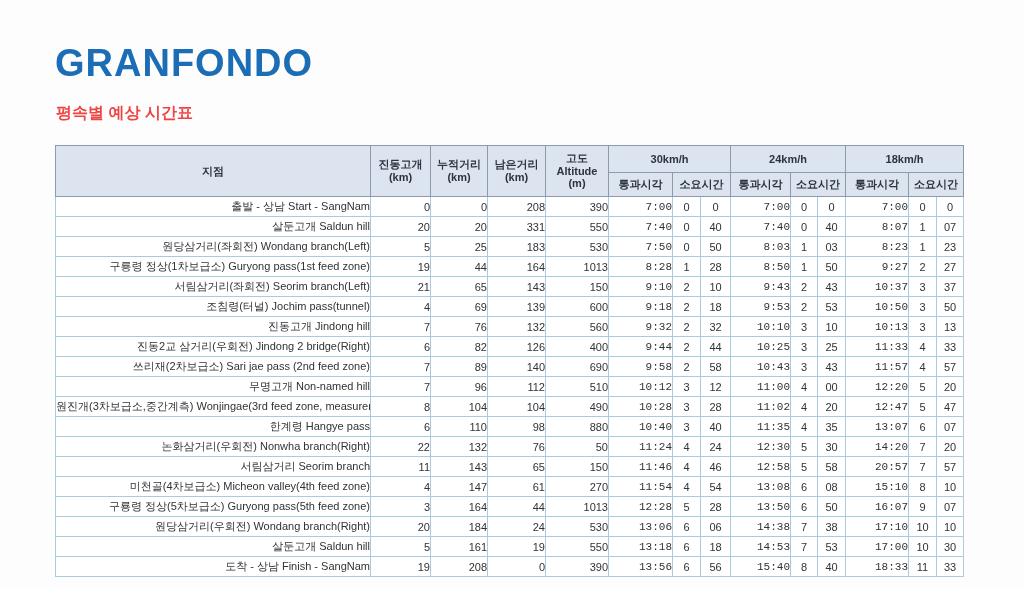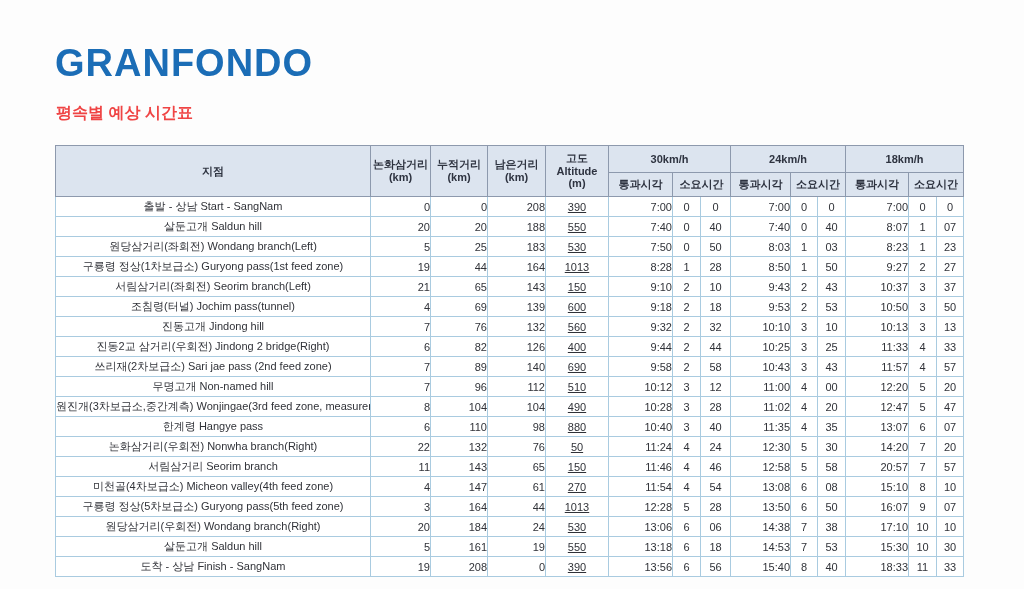--- a/index.html
+++ b/index.html
@@ -59,24 +59,24 @@
   .timetable tbody tr:first-child td { border-top: 1px solid #8d99ad; }
 
   
   col.w0 { width: 315px; } col.w1 { width: 60px; } col.w2 { width: 57px; }
   col.w3 { width: 58px; }  col.w4 { width: 63px; } col.w5 { width: 64px; }
   col.w6 { width: 28px; }  col.w7 { width: 30px; } col.w8 { width: 60px; }
   col.w9 { width: 27px; }  col.w10 { width: 28px; } col.w11 { width: 63px; }
   col.w12 { width: 28px; } col.w13 { width: 27px; }
 
   
-  td.c0 { text-align: center;  padding-left: 8px; }
+  td.c0 { text-align: right;  padding-left: 8px; }
   td.c1, td.c2, td.c3 { text-align: right; padding-right: 17px; }
-  td.c4 { text-align: center; padding-right: 8px; text-decoration: underline; }
-  td.c5, td.c8, td.c11 { text-align: right; padding-right: 9px; }
+  td.c4 { text-align: right; padding-right: 8px; }
+  td.c5, td.c8, td.c11 { text-align: right; padding-right: 9px; font-family: Liberation Mono, monospace; }
   td.c6, td.c7, td.c9, td.c10, td.c12, td.c13 { text-align: center; }
 </style>
 </head>
 <body>
 
 <div class="page">
 
   <h1 class="brand-title">GRANFONDO</h1>
   <h2 class="subtitle">평속별 예상 시간표</h2>
 
@@ -96,21 +96,21 @@
       <col class="w11">
         <col class="w12">
         <col class="w13">
     </colgroup>
     <thead>
       <tr class="speed-row">
         <th rowspan="2">
           <span class="hline">지점</span>
         </th>
         <th rowspan="2">
-          <span class="hline">논화삼거리</span>
+          <span class="hline">진동고개</span>
           <span class="hline">(km)</span>
         </th>
         <th rowspan="2">
           <span class="hline">누적거리</span>
           <span class="hline">(km)</span>
         </th>
         <th rowspan="2">
           <span class="hline">남은거리</span>
           <span class="hline">(km)</span>
         </th>
@@ -146,21 +146,21 @@
           <td class="c9">0</td>
           <td class="c10">0</td>
           <td class="c11">7:00</td>
           <td class="c12">0</td>
           <td class="c13">0</td>
         </tr>
         <tr>
           <td class="c0">살둔고개 Saldun hill</td>
           <td class="c1">20</td>
           <td class="c2">20</td>
-          <td class="c3">188</td>
+          <td class="c3">331</td>
           <td class="c4">550</td>
           <td class="c5">7:40</td>
           <td class="c6">0</td>
           <td class="c7">40</td>
           <td class="c8">7:40</td>
           <td class="c9">0</td>
           <td class="c10">40</td>
           <td class="c11">8:07</td>
           <td class="c12">1</td>
           <td class="c13">07</td>
@@ -410,21 +410,21 @@
           <td class="c1">5</td>
           <td class="c2">161</td>
           <td class="c3">19</td>
           <td class="c4">550</td>
           <td class="c5">13:18</td>
           <td class="c6">6</td>
           <td class="c7">18</td>
           <td class="c8">14:53</td>
           <td class="c9">7</td>
           <td class="c10">53</td>
-          <td class="c11">15:30</td>
+          <td class="c11">17:00</td>
           <td class="c12">10</td>
           <td class="c13">30</td>
         </tr>
         <tr>
           <td class="c0">도착 - 상남 Finish - SangNam</td>
           <td class="c1">19</td>
           <td class="c2">208</td>
           <td class="c3">0</td>
           <td class="c4">390</td>
           <td class="c5">13:56</td>

